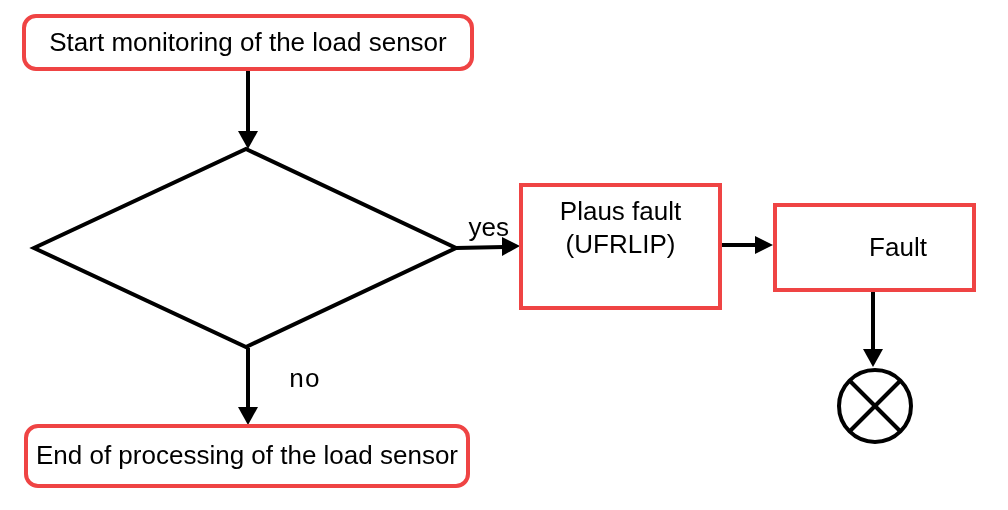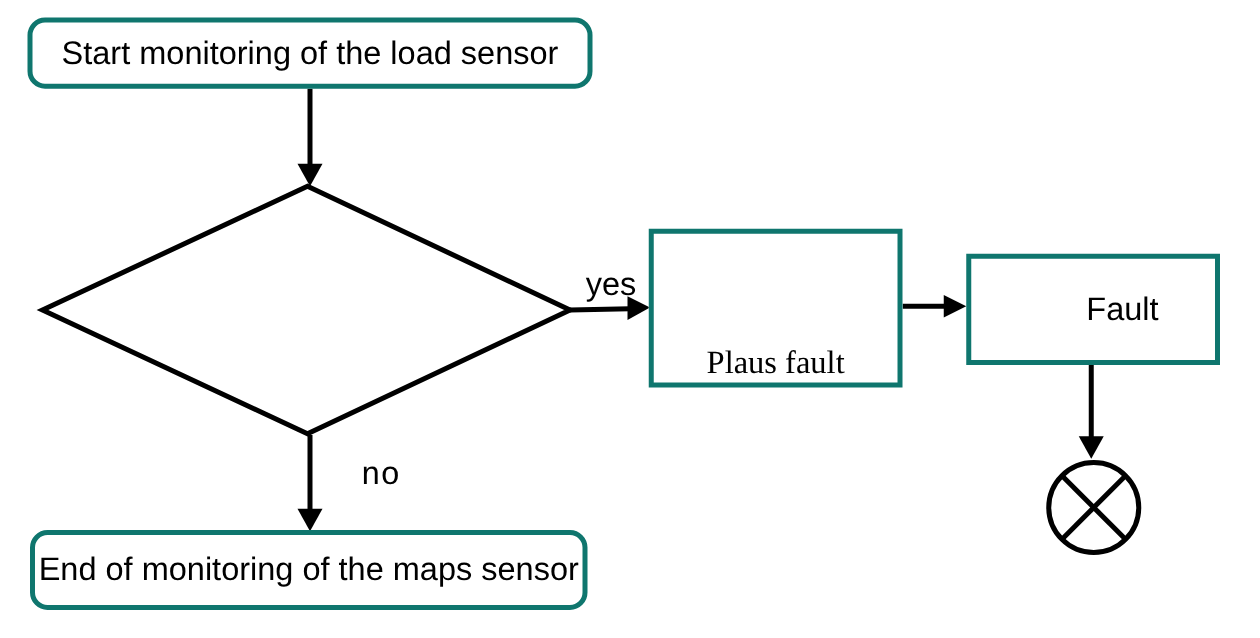--- a/index.html
+++ b/index.html
@@ -10,34 +10,34 @@
     background: #ffffff;
     font-family: "Liberation Sans", sans-serif;
     color: #000000;
     overflow: hidden;
   }
   .layer { position: absolute; left: 0; top: 0; width: 1008px; height: 510px; }
   svg.layer { z-index: 1; }
   .node {
     position: absolute;
     box-sizing: border-box;
-    border: 4px solid #0f766e;
+    border: 4px solid #ef4444;
     background: #ffffff;
     display: flex;
     align-items: center;
     justify-content: center;
     text-align: center;
     font-size: 26px;
     line-height: 1.2;
     z-index: 2;
     white-space: nowrap;
   }
   .rounded { border-radius: 14px; }
   .node .stack span { display: block; line-height: 33px; }
-  .top-aligned { align-items: flex-end; font-family: Liberation Serif, serif; }
+  .top-aligned { align-items: flex-start; }
   .top-aligned .stack { padding-top: 8px; }
   .float-label {
     position: absolute;
     z-index: 3;
     font-size: 26px;
     text-align: right;
     background: transparent;
     white-space: nowrap;
   }
   .diamond-label {
@@ -99,26 +99,27 @@
   </div>
 
 
   <div class="float-label edge-yes">yes</div>
 
   <div class="float-label edge-no">no</div>
 
   <div class="node top-aligned" style="left:519px; top:183px; width:203px; height:127px;">
     <div class="stack">
       <span>Plaus fault</span>
+      <span>(UFRLIP)</span>
     </div>
   </div>
 
   <div class="node" style="left:773px; top:203px; width:203px; height:89px;padding-left:47px;">
     <div class="stack">
       <span>Fault</span>
     </div>
   </div>
 
   <div class="node rounded" style="left:24px; top:424px; width:446px; height:64px;">
-    <span>End of monitoring of the maps sensor</span>
+    <span>End of processing of the load sensor</span>
   </div>
 
 </div>
 
 </body></html>

